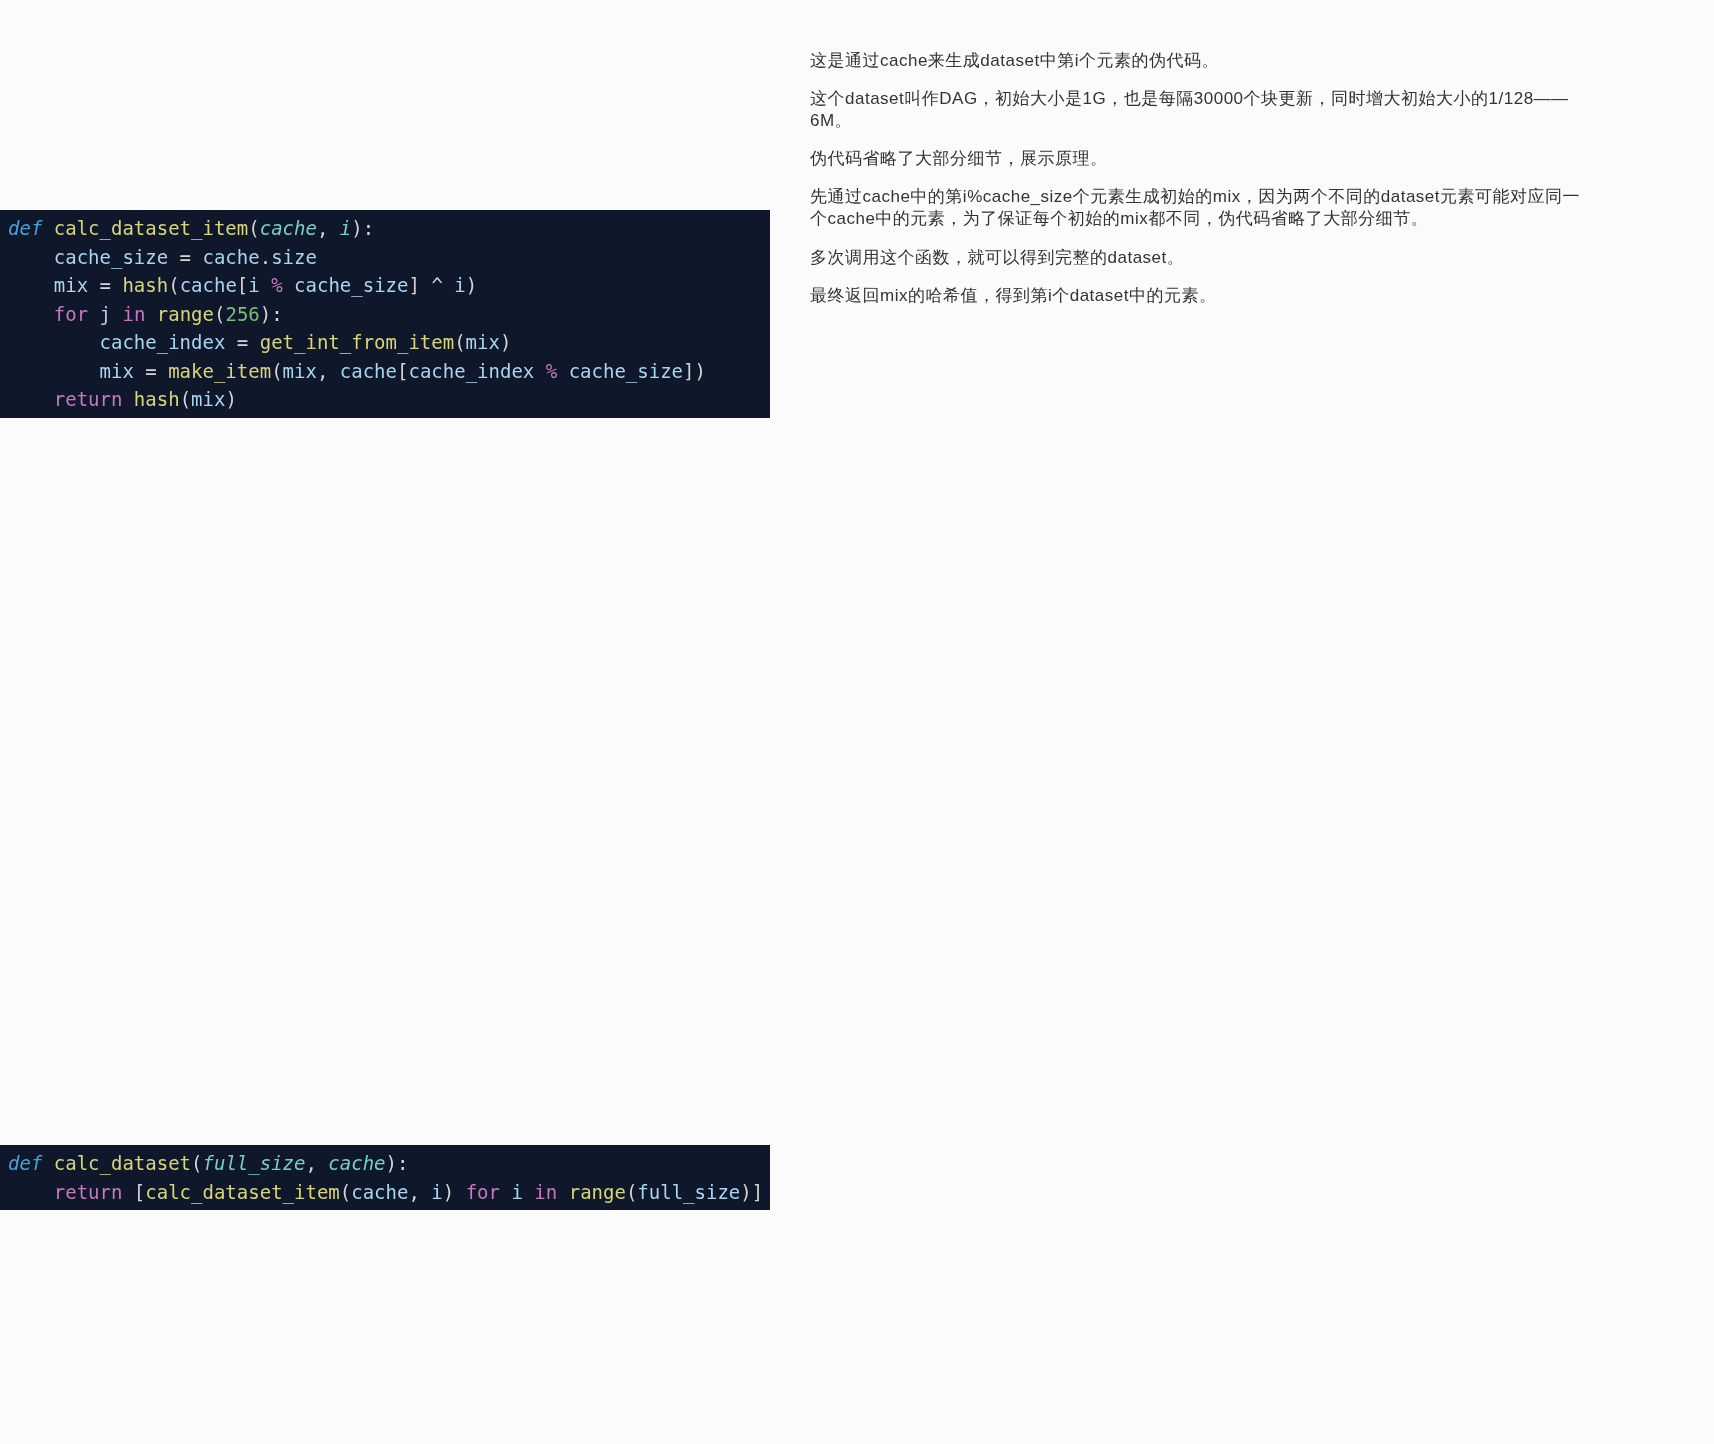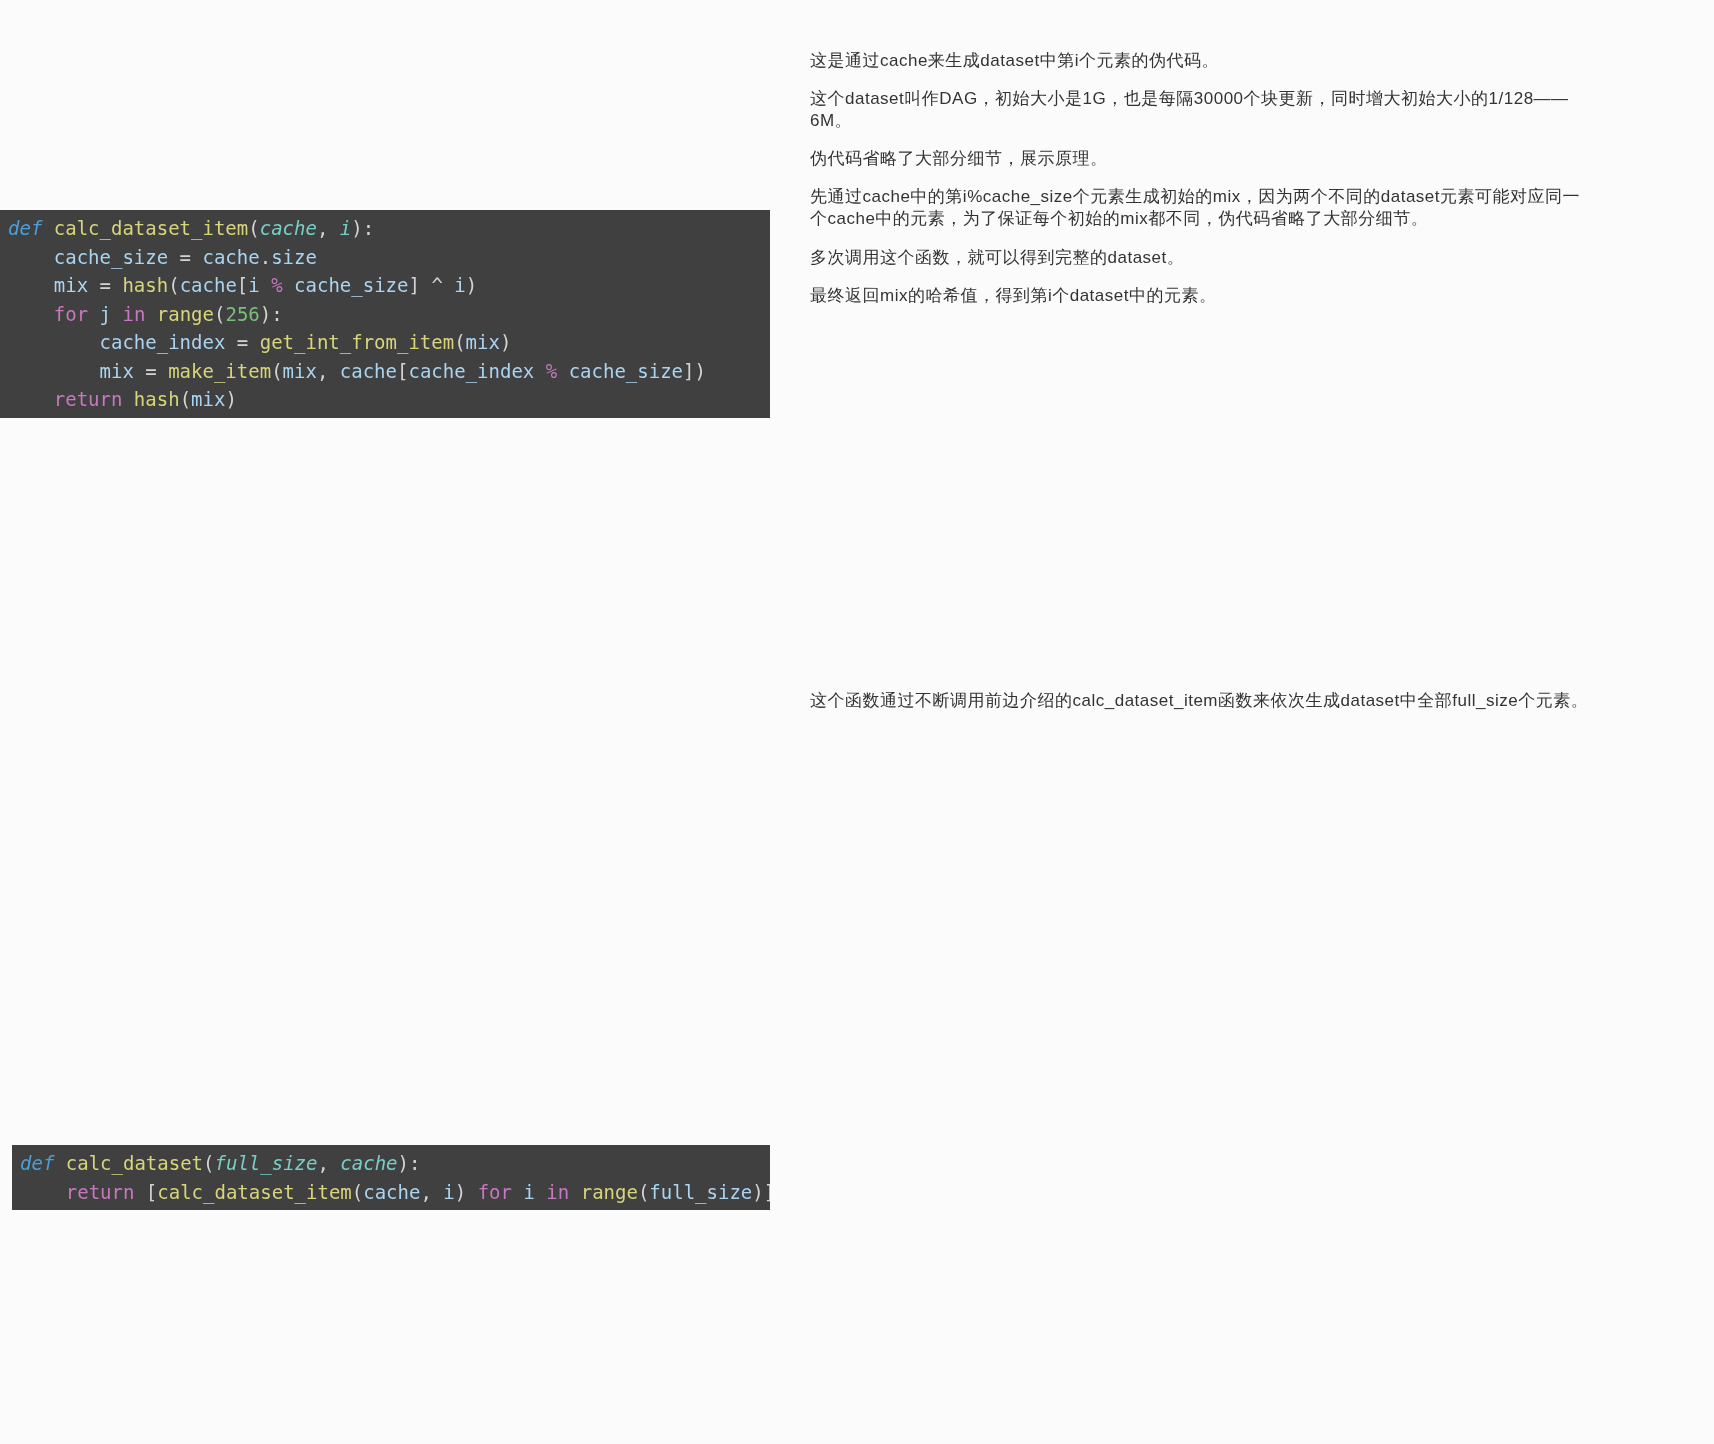--- a/index.html
+++ b/index.html
@@ -14,35 +14,34 @@
       padding: 20px 0;
       min-height: 640px;
       align-items: flex-start;
     }
     .left {
       width: 770px;
       padding-top: 190px;
     }
     .section.second .left {
       padding-top: 485px;
-      padding-left: 12px;
     }
     .right {
       flex: 1;
       padding: 30px 120px 30px 40px;
       font-size: 17px;
       line-height: 1.3;
       color: #333;
     }
     .right p {
       margin-bottom: 16px;
       letter-spacing: 0.5px;
     }
     pre.code {
-      background: #404040;
+      background: #0f172a;
       font-family: "Consolas", "Monaco", monospace;
       font-size: 19px;
       line-height: 1.5;
       padding: 4px 8px;
       margin: 0;
       white-space: pre;
       overflow: hidden;
     }
     .kw-def { color: #4aa0d8; font-style: italic; }
     .kw-ctrl { color: #c678c0; }
@@ -76,16 +75,13 @@
       <p>多次调用这个函数，就可以得到完整的dataset。</p>
       <p>最终返回mix的哈希值，得到第i个dataset中的元素。</p>
     </div>
 </div>
 
 <div class="section second">
   <div class="left">
     <pre class="code" id="code2"><span class="kw-def">def</span><span class="plain"> </span><span class="fn-name">calc_dataset</span><span class="punct">(</span><span class="param">full_size</span><span class="punct">, </span><span class="param">cache</span><span class="punct">):</span>
 <span class="plain">    </span><span class="kw-ctrl">return</span><span class="plain"> [</span><span class="func">calc_dataset_item</span><span class="punct">(</span><span class="var">cache</span><span class="punct">, </span><span class="var">i</span><span class="punct">) </span><span class="kw-ctrl">for</span><span class="plain"> </span><span class="var">i</span><span class="plain"> </span><span class="kw-ctrl">in</span><span class="plain"> </span><span class="func">range</span><span class="punct">(</span><span class="var">full_size</span><span class="punct">)]</span></pre>
   </div>
-  <div class="right" id="text2">
-      <p>这个函数通过不断调用前边介绍的calc_dataset_item函数来依次生成dataset中全部full_size个元素。</p>
-    </div>
 </div>
 
 </body></html>

